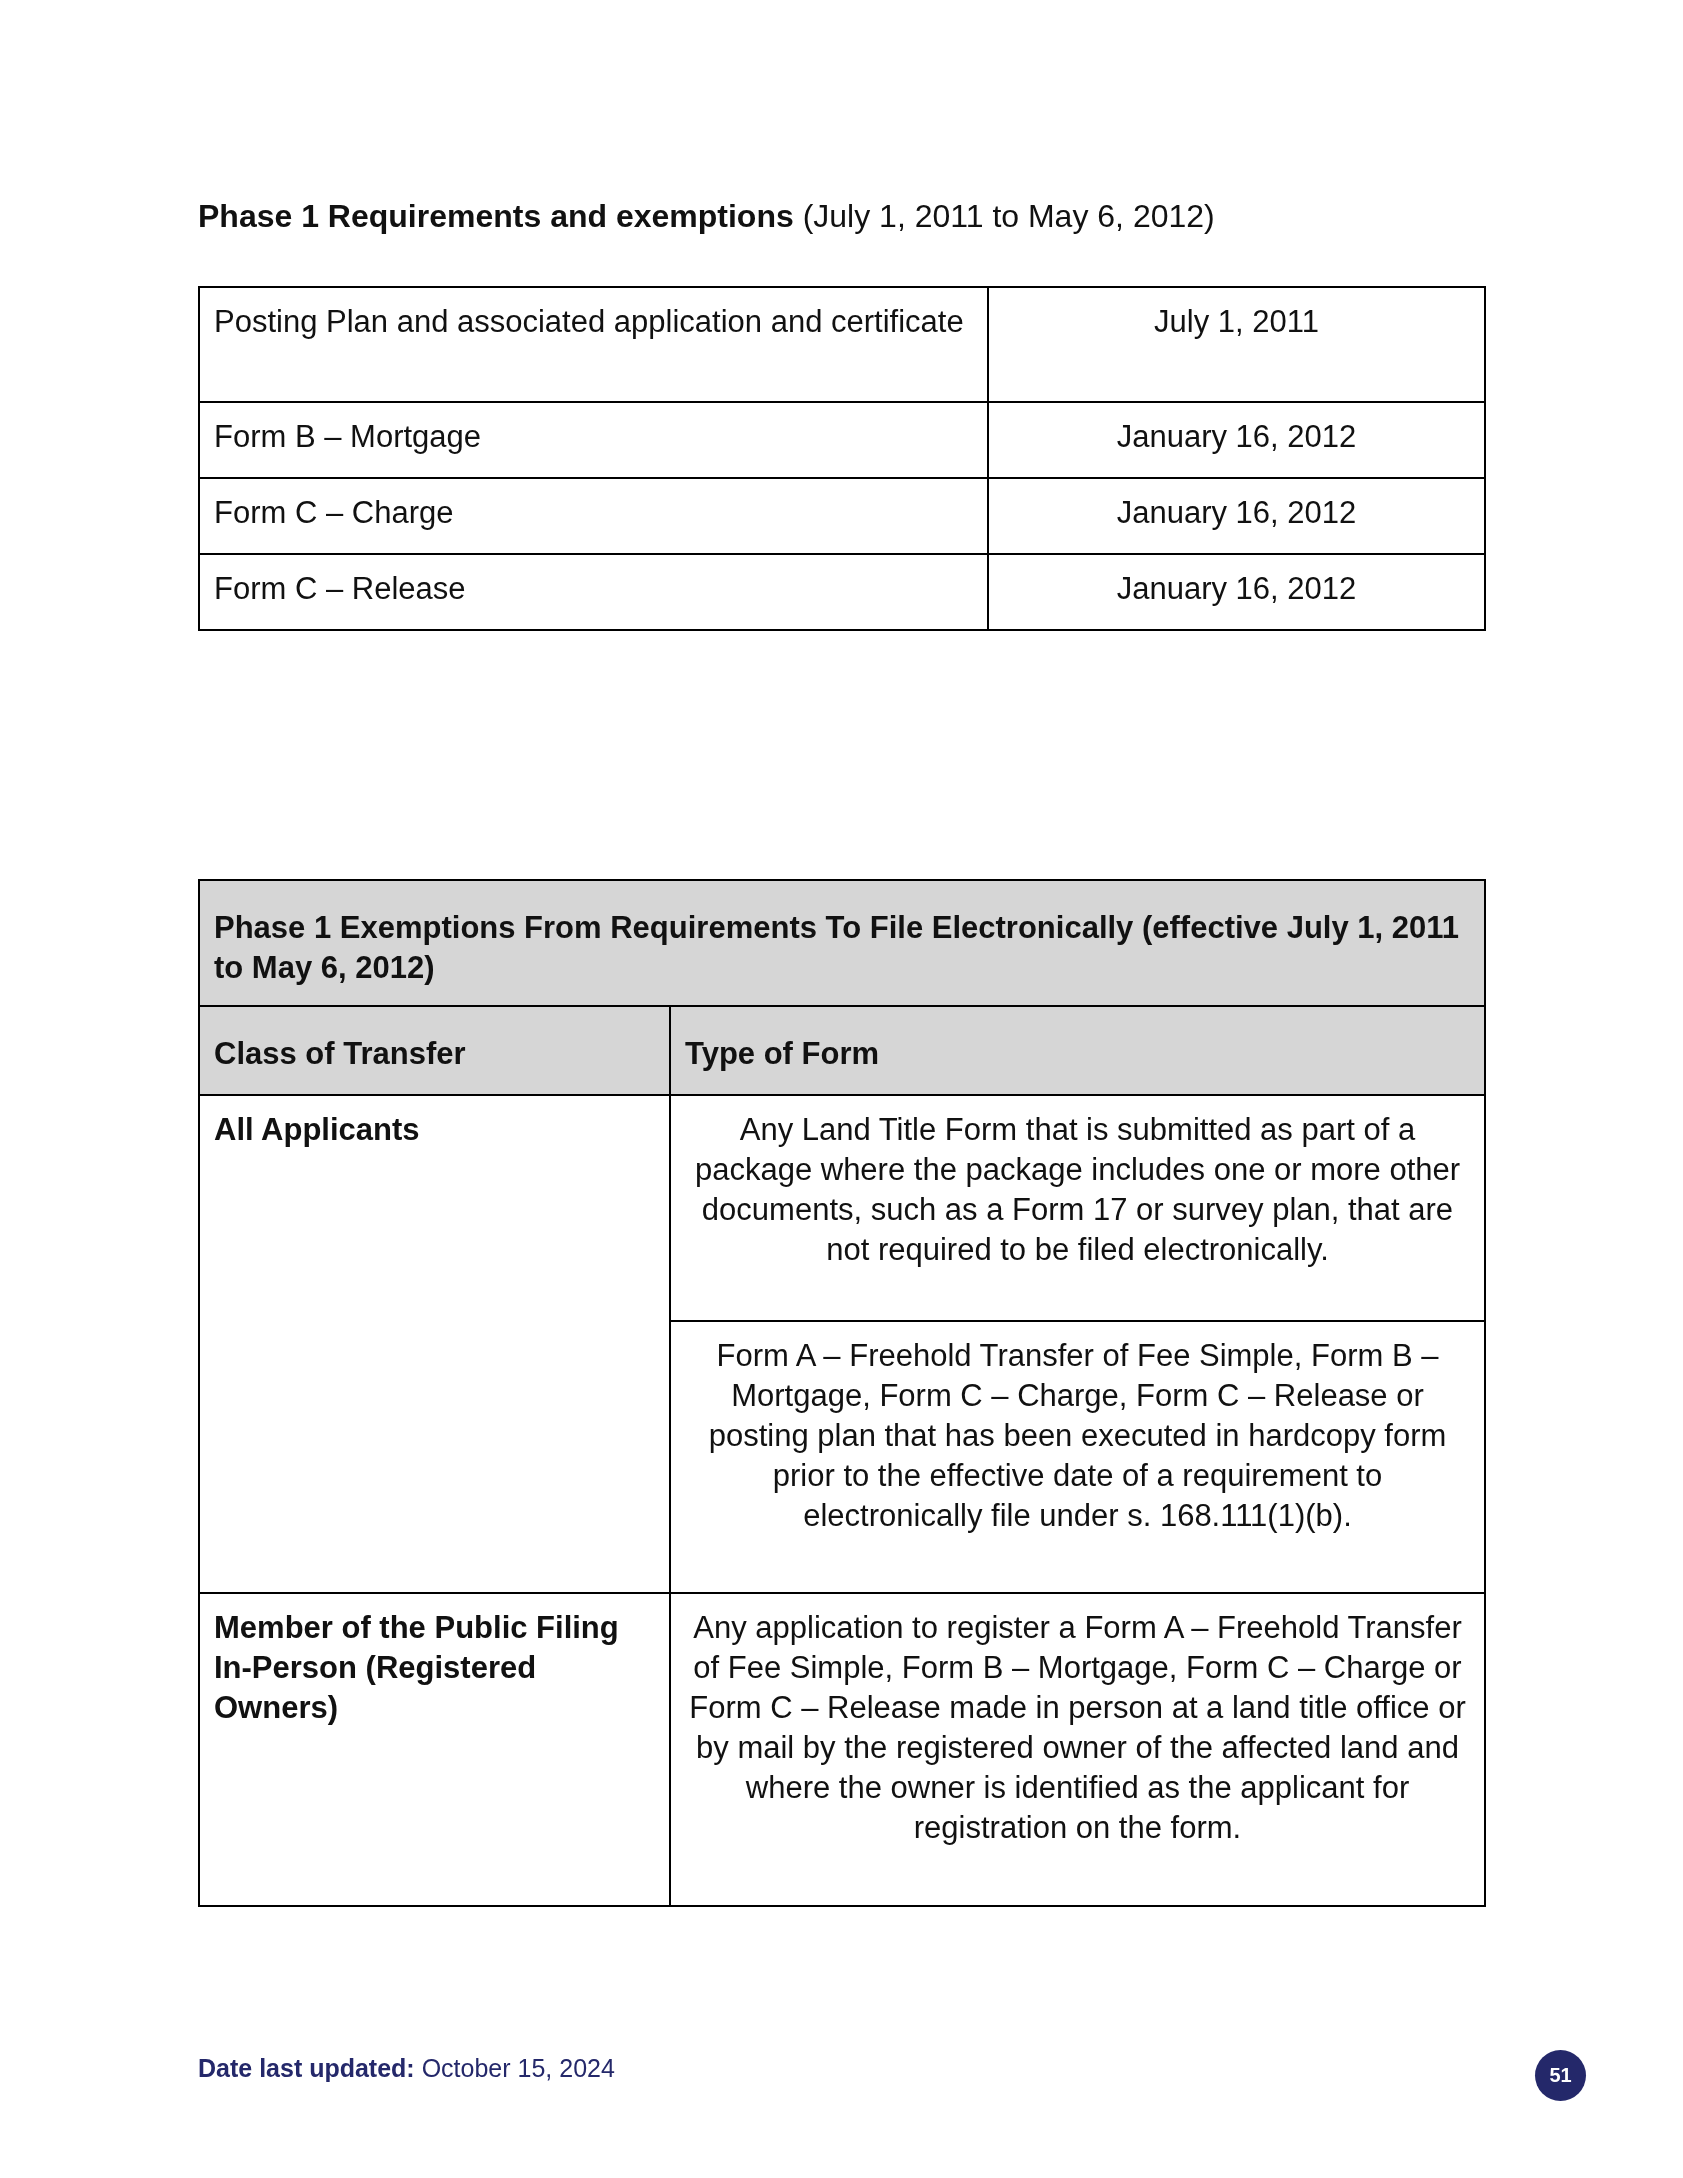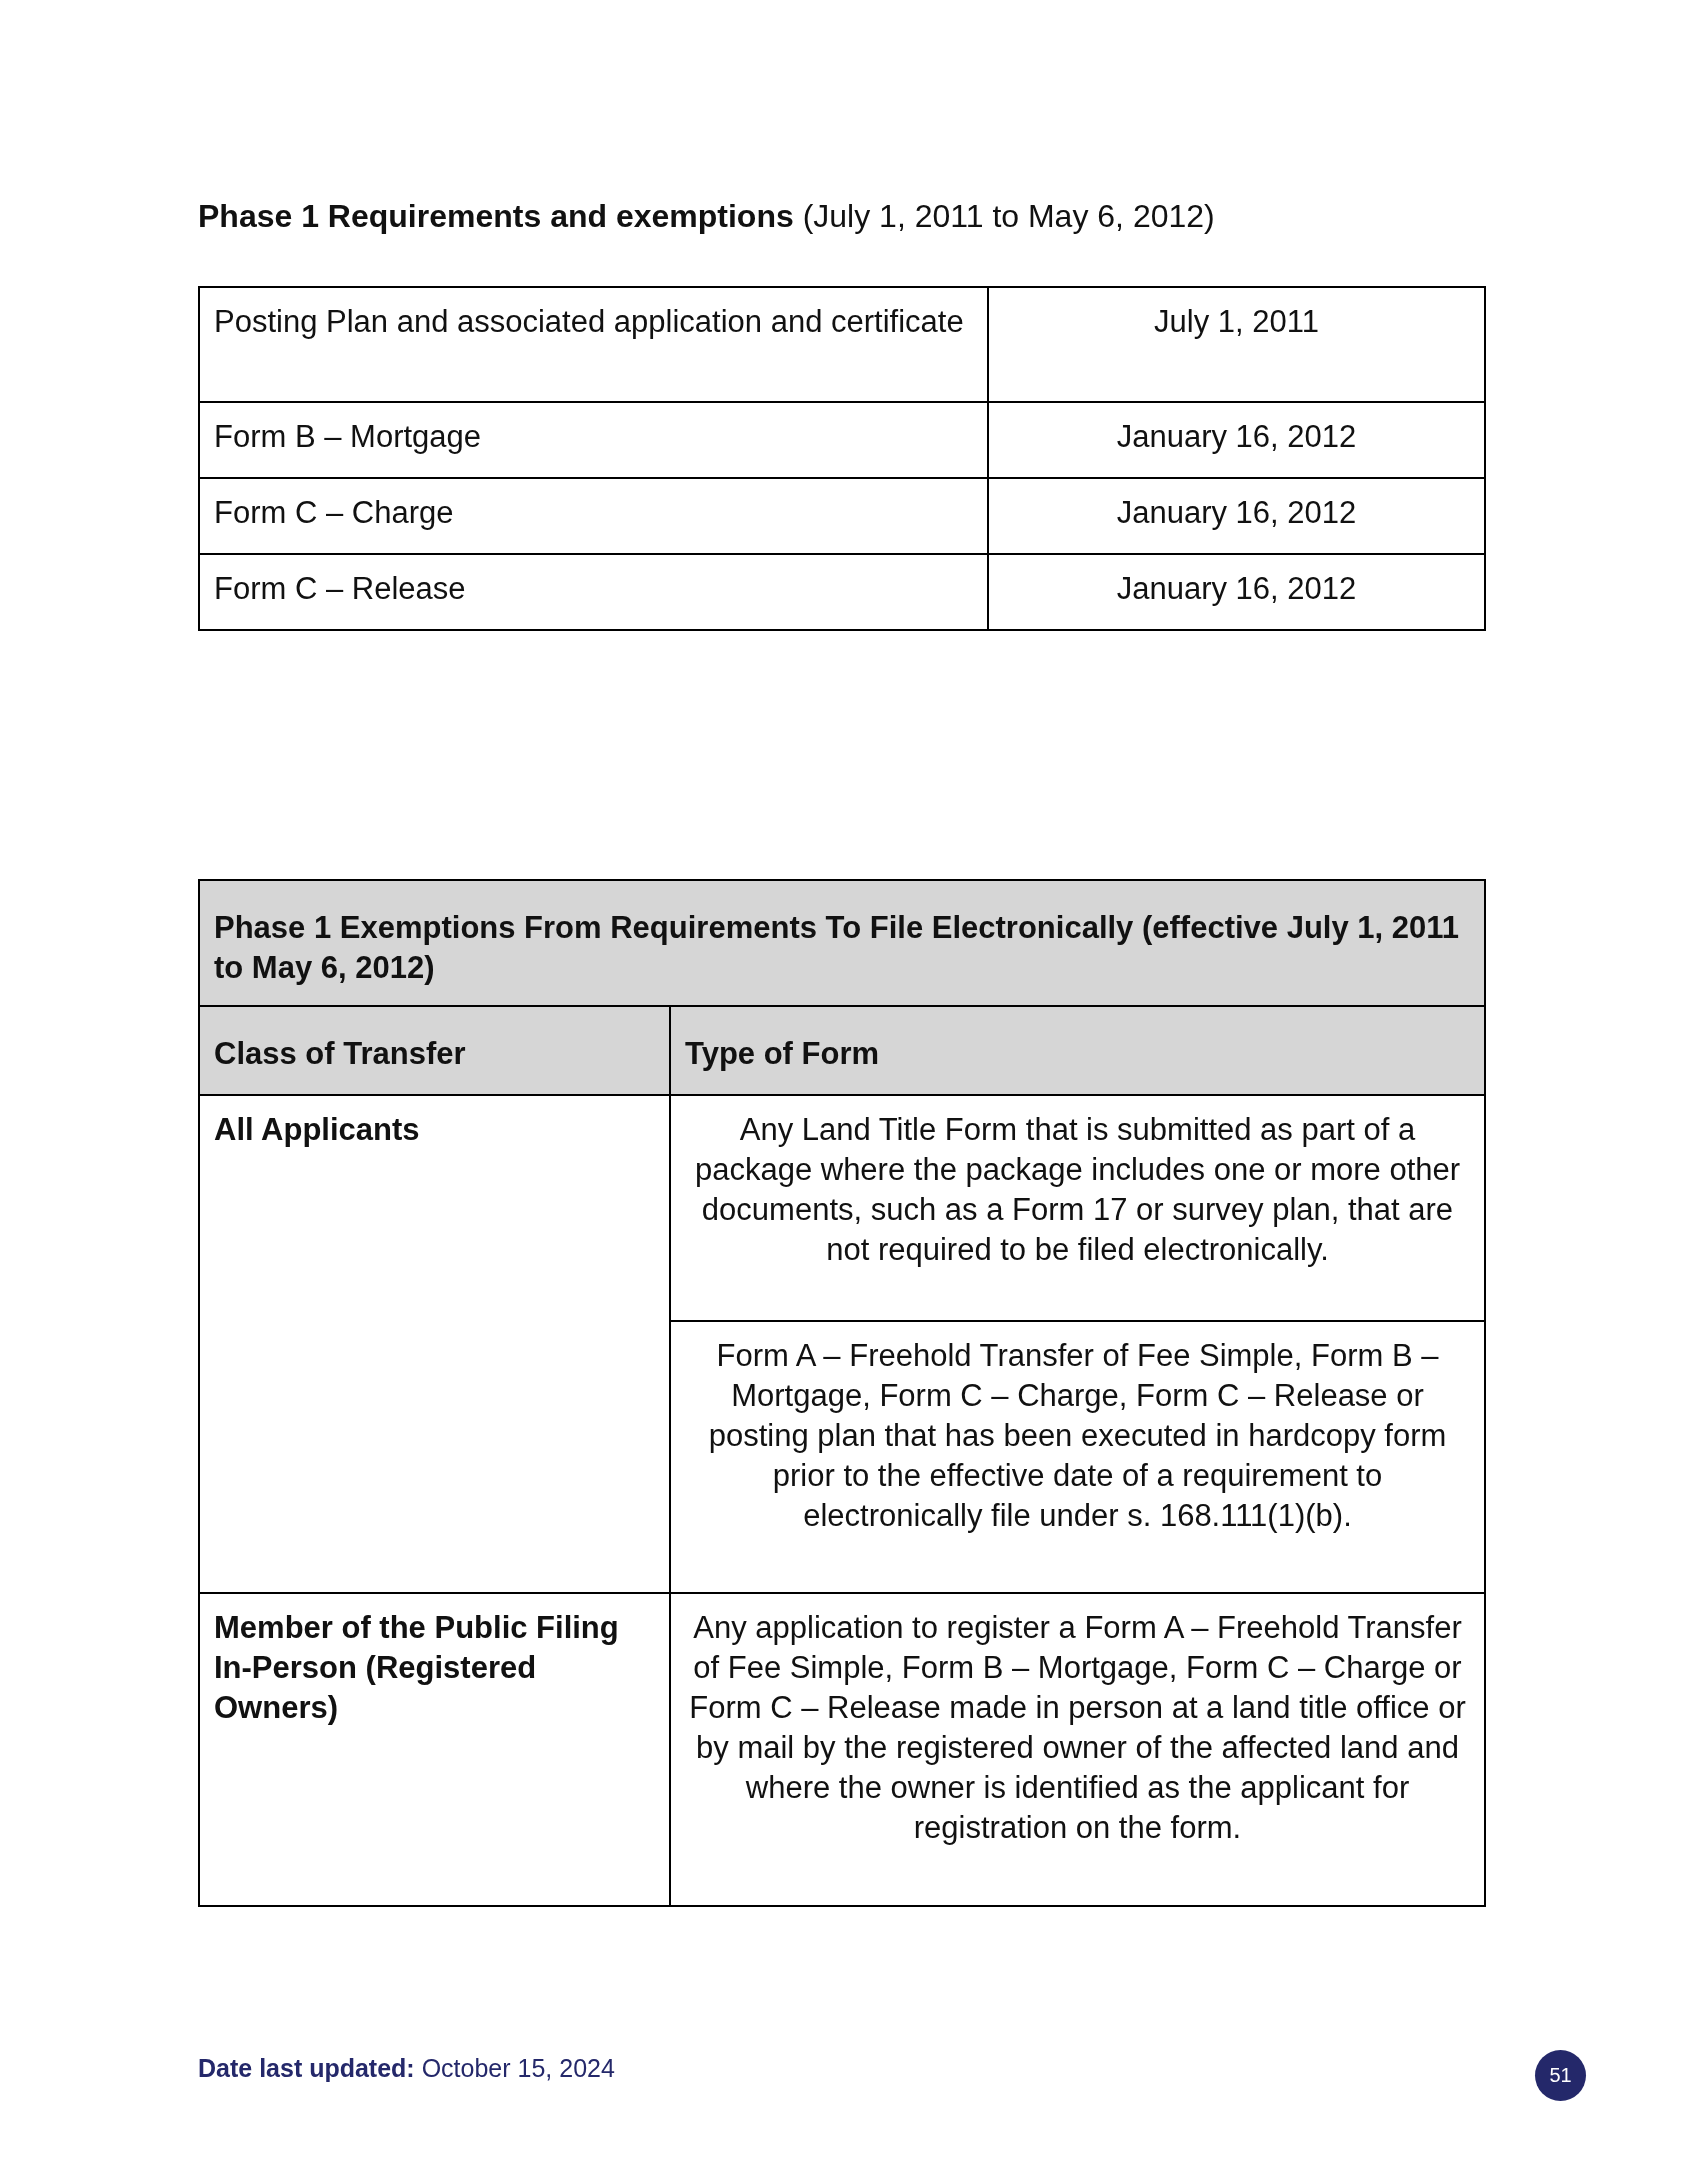--- a/index.html
+++ b/index.html
@@ -27,21 +27,21 @@
     #t2 th.sub { height: 46px; }
     #t2 td { padding-top: 14px; padding-bottom: 14px; }
     #t2 td.bold { font-weight: bold; border-radius: 10px; }
     #t2 td.just { text-align: center; }
     #t2 tr.ra td { height: 196px; }
     #t2 tr.rb td { height: 242px; }
     #t2 tr.rc td { height: 283px; }
     .footer { position: absolute; left: 198px; top: 2052px; font-size: 25px; line-height: 32px; color: #24286a; white-space: nowrap; }
     .footer .label { font-weight: bold; }
     .badge { position: absolute; left: 1535px; top: 2050px; width: 51px; height: 51px; border-radius: 50%;
-      background: #24286a; color: #ffffff; font-weight: normal; font-size: 20px; line-height: 51px; text-align: center; }
+      background: #24286a; color: #ffffff; font-weight: bold; font-size: 20px; line-height: 51px; text-align: center; }
   </style>
 </head>
 <body>
 
 <div class="heading">
   <span class="bold">Phase 1 Requirements and exemptions</span><span class="light"> (July 1, 2011 to May 6, 2012)</span>
 </div>
 
 <table id="t1">
   <colgroup>

